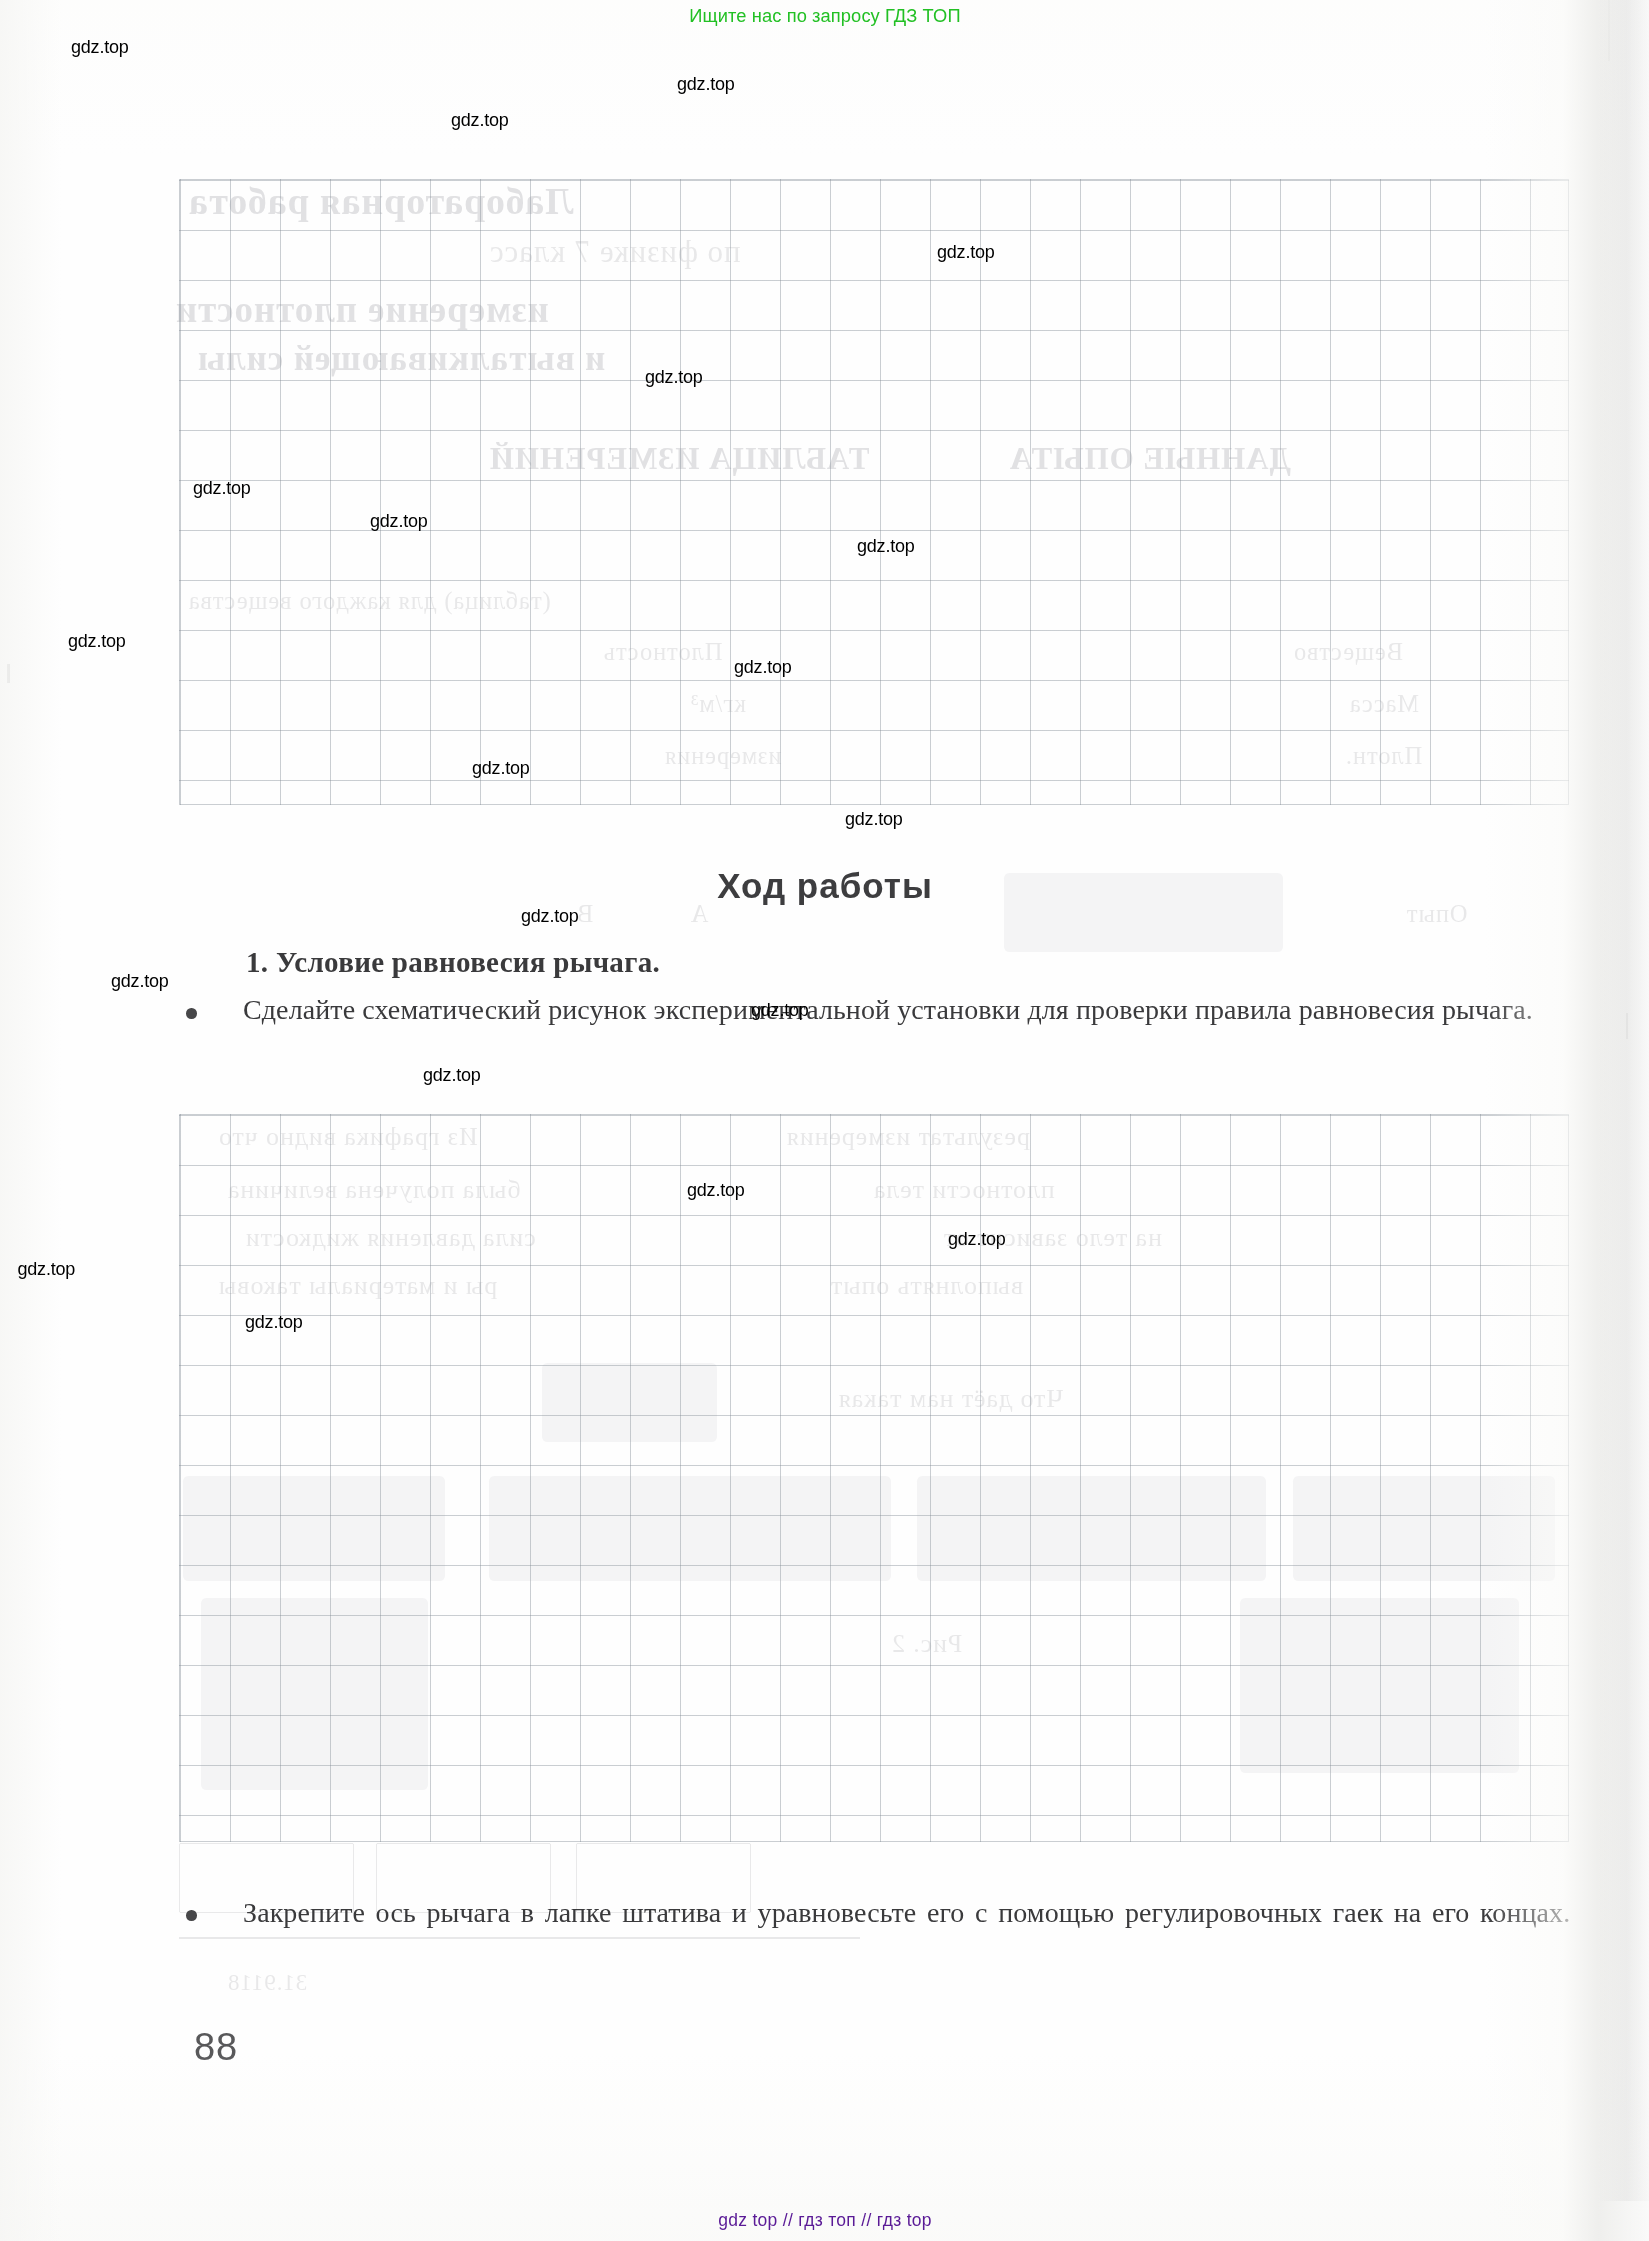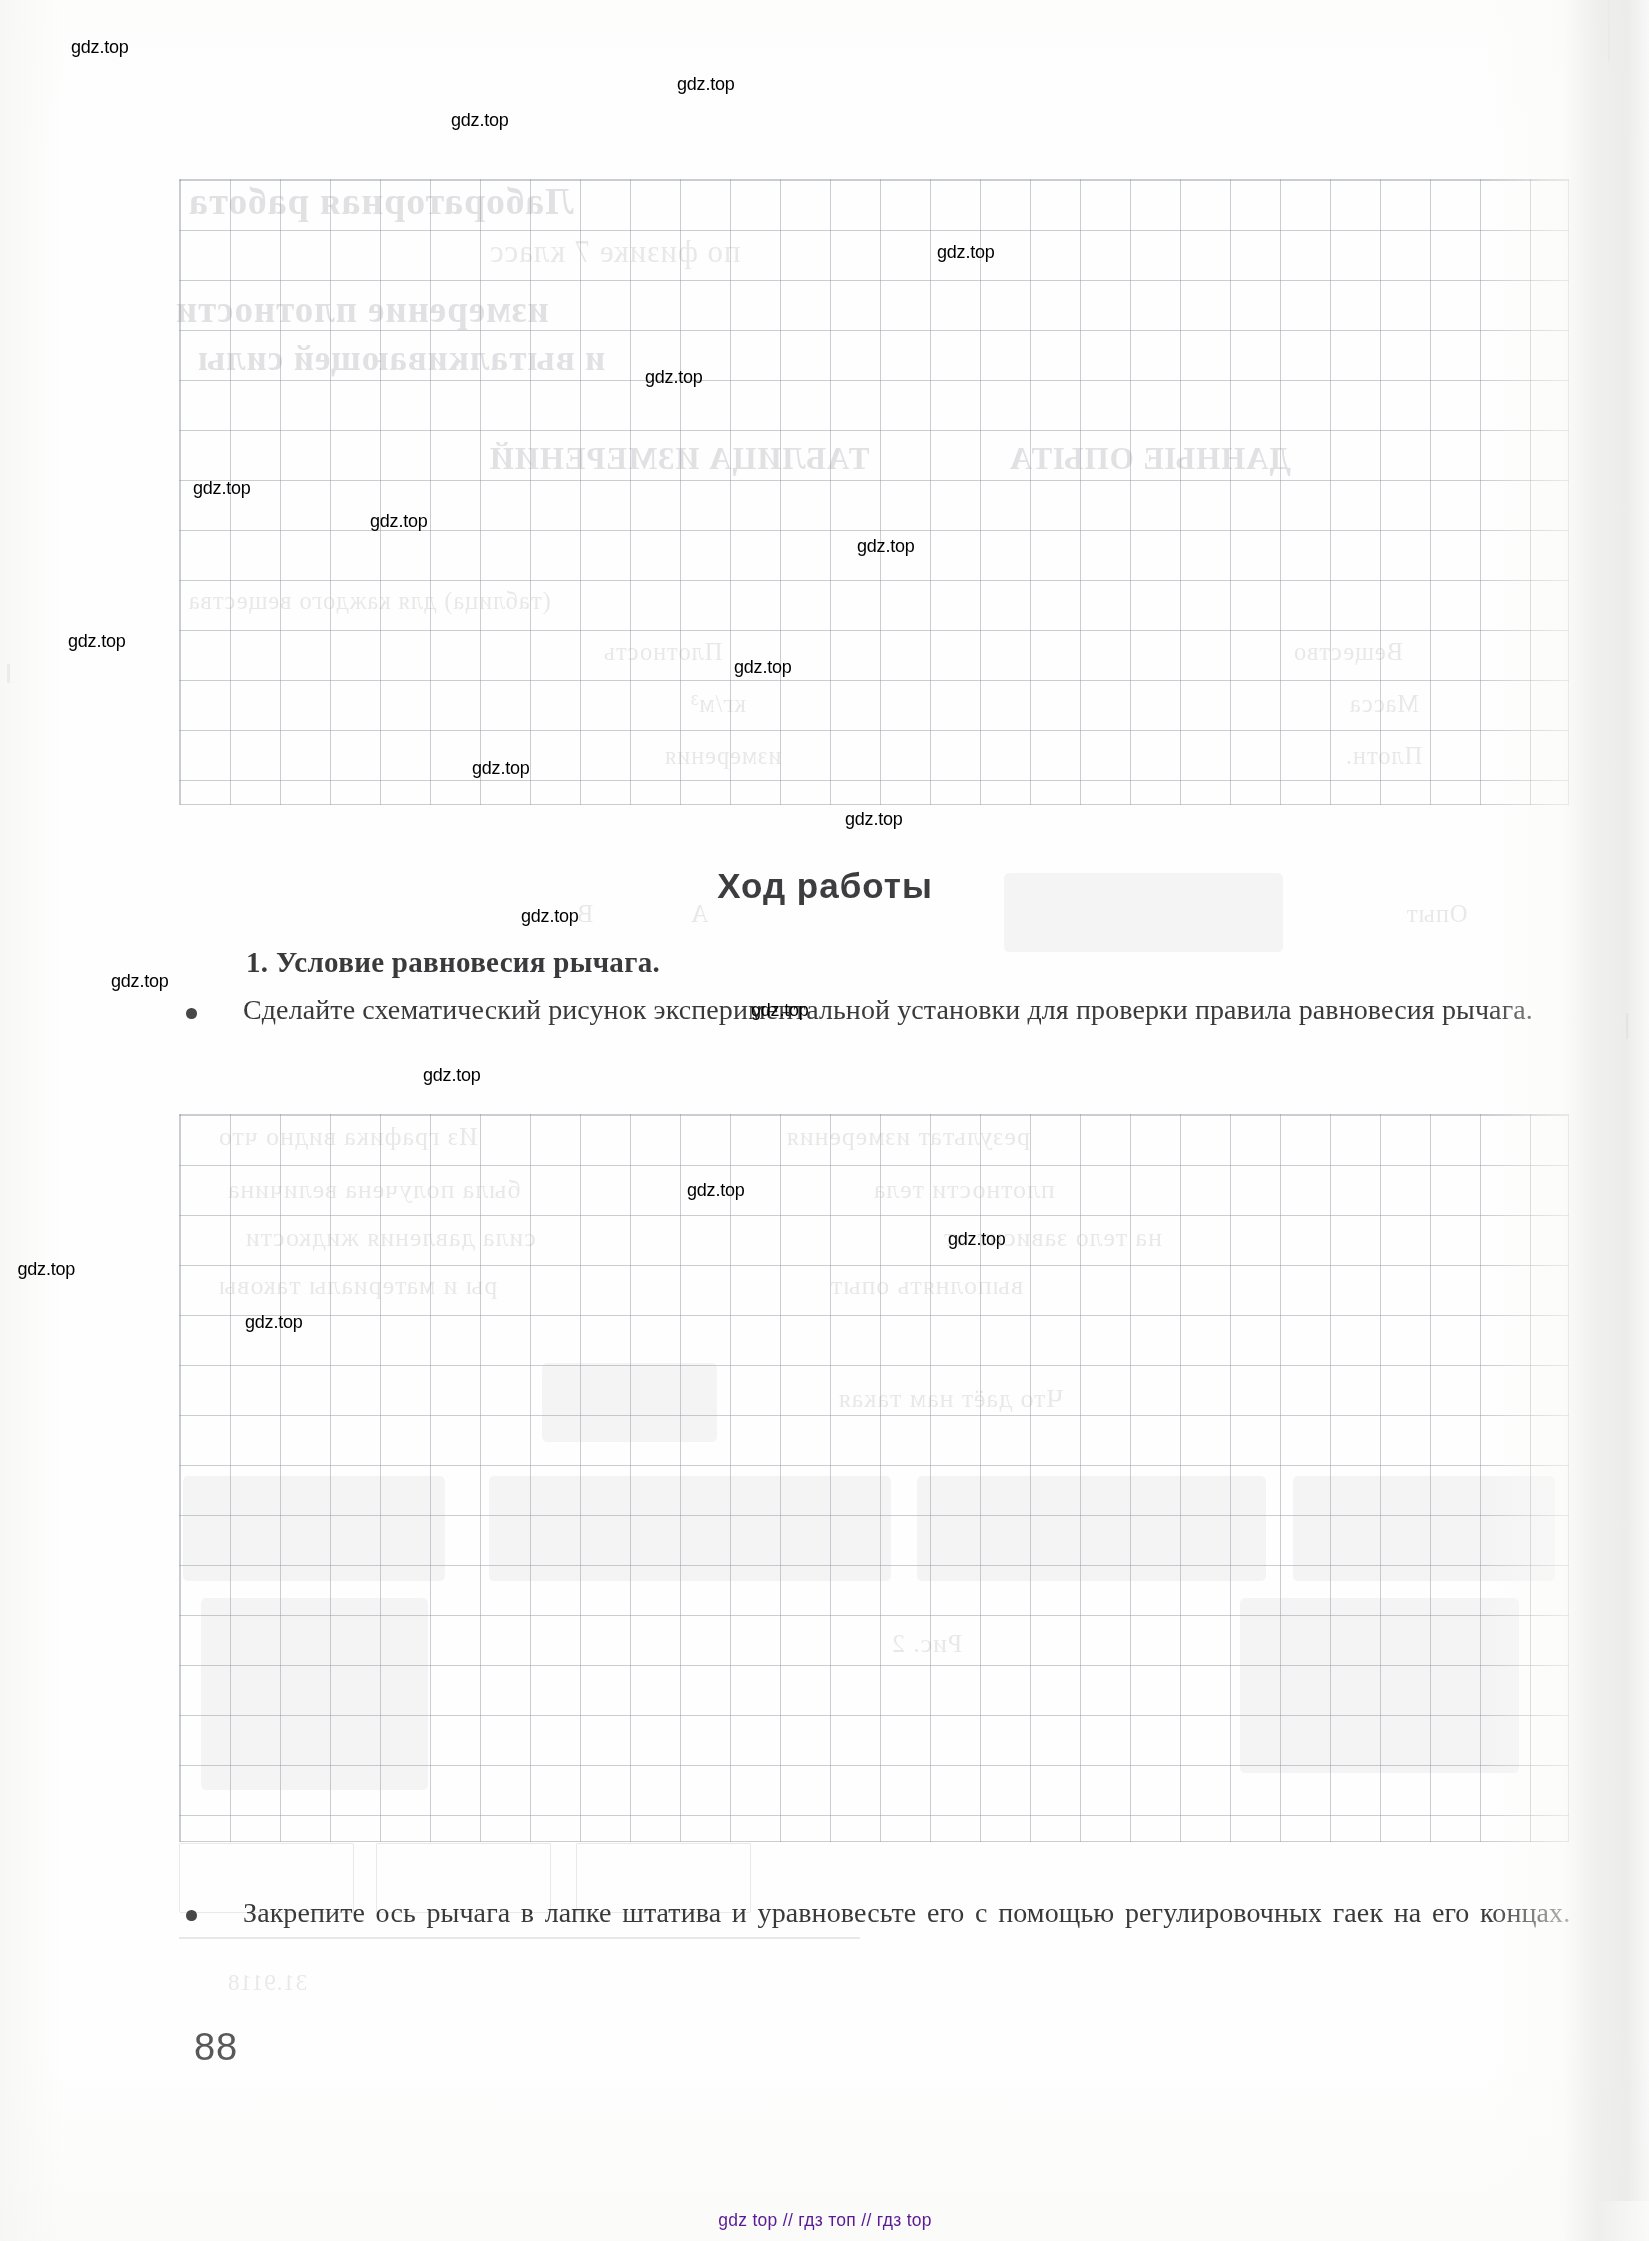--- a/index.html
+++ b/index.html
@@ -325,19 +325,22 @@
       <div class="wm" style="left: 521px; top: 906px;">gdz.top</div>
       <div class="wm" style="left: 111px; top: 971px;">gdz.top</div>
       <div class="wm" style="left: 751px; top: 1000px;">gdz.top</div>
       <div class="wm" style="left: 423px; top: 1065px;">gdz.top</div>
       <div class="wm" style="left: 687px; top: 1180px;">gdz.top</div>
       <div class="wm" style="left: 948px; top: 1229px;">gdz.top</div>
       <div class="wm" style="left: 17.5px; top: 1259px;">gdz.top</div>
       <div class="wm" style="left: 245px; top: 1312px;">gdz.top</div>
     </div>
 
+  <div class="top-banner">
+    <span class="top-banner-text" style="color: rgb(34, 192, 36);">Ищите нас по запросу ГДЗ ТОП</span>
+  </div>
 
   <div class="bottom-footer">
     <span class="bottom-footer-text" style="color: rgb(90, 26, 150);">gdz top  //  гдз топ  //  гдз top</span>
   </div>
 
 </div>
 
 
 </body></html>

